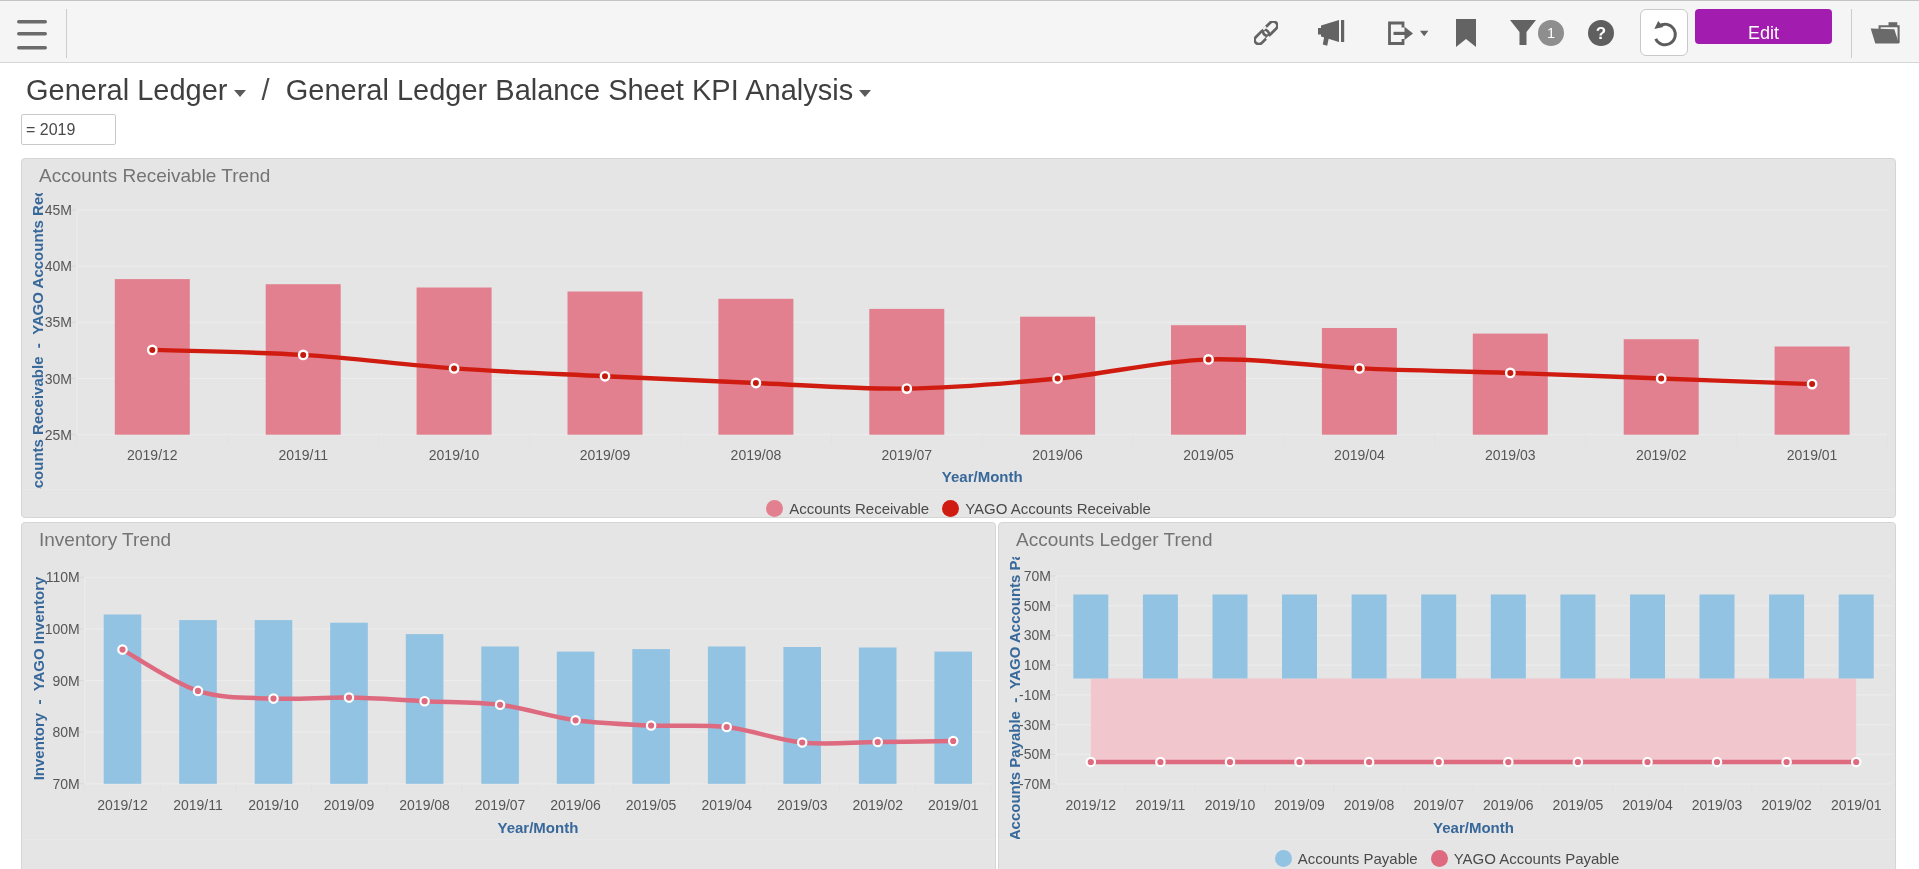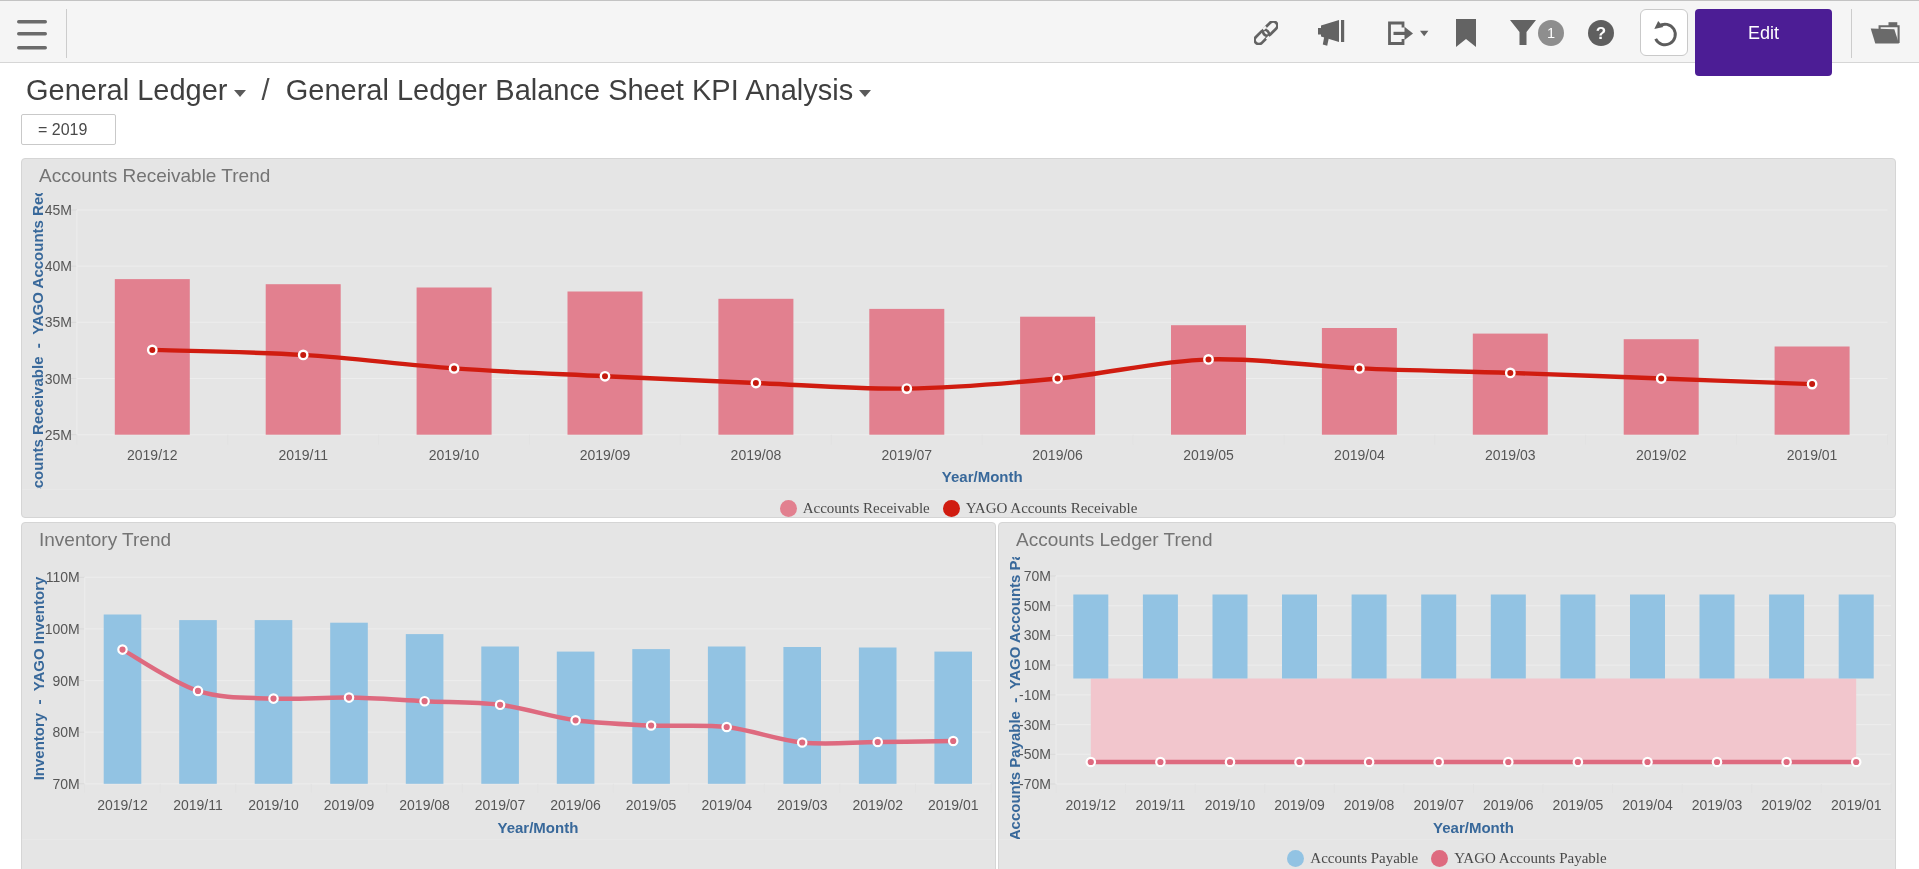--- a/index.html
+++ b/index.html
@@ -6,28 +6,28 @@
 html,body { width:1919px; height:869px; background:#fff; font-family:"Liberation Sans", sans-serif; overflow:hidden; position:relative; }
 .abs { position:absolute; }
 
 #toolbar { position:absolute; left:0; top:0; width:1919px; height:63px; background:#f5f5f5; border-top:1px solid #c3c3c3; border-bottom:1px solid #d6d6d6; }
 .vsep { position:absolute; top:8px; height:49px; width:1px; background:#cccccc; }
 
 #crumb { position:absolute; left:26px; top:74px; font-size:29px; color:#3f3f3f; }
 #crumb .sl { color:#4a4a4a; padding:0 8px; }
 .caret { display:inline-block; width:0; height:0; border-left:6px solid transparent; border-right:6px solid transparent; border-top:7px solid #5a5a5a; margin-left:6px; vertical-align:middle; margin-top:3px;}
 
-#chip { position:absolute; left:21px; top:114px; width:95px; height:31px; border:1px solid #c9c9c9; border-radius:2px; background:#fff; font-size:16px; color:#494949; line-height:29px; padding-left:16px; }
+#chip { position:absolute; left:21px; top:114px; width:95px; height:31px; border:1px solid #c9c9c9; border-radius:2px; background:#fff; font-size:16px; color:#494949; line-height:29px; padding-left:4px; }
 
 .card { position:absolute; background:#e5e5e5; border:1px solid #d5d5d5; border-radius:4px; }
 #card1 { left:21px; top:158px; width:1875px; height:360px; }
 #card2 { left:21px; top:522px; width:975px; height:360px; }
 #card3 { left:998px; top:522px; width:898px; height:360px; }
 .ctitle { position:absolute; left:17px; top:6px; font-size:19px; color:#747474; }
-.legendrow { position:absolute; left:0; right:0; display:flex; justify-content:center; align-items:center; gap:13px; font-size:15px; color:#4a4a4a;font-family:Liberation Serif, serif; }
+.legendrow { position:absolute; left:0; right:0; display:flex; justify-content:center; align-items:center; gap:13px; font-size:15px; color:#4a4a4a; }
 .legendrow .it { display:flex; align-items:center; gap:6px; }
 .dot { width:17px; height:17px; border-radius:50%; display:inline-block; }
 .lsep { position:absolute; left:0; right:0; height:1px; background:#e8e8e8; }
 svg text { font-family:"Liberation Sans", sans-serif; }
 .albl { fill:#565656; font-size:14px; }
 .atitle { fill:#38689a; font-size:15px; font-weight:bold; }
 </style>
 </head>
 <body>
 <div id="toolbar">
@@ -75,21 +75,21 @@
     <circle cx="13" cy="13" r="13" fill="#5f5f5f"></circle>
     <text x="13" y="19" font-size="17" font-weight="bold" fill="#ffffff" text-anchor="middle" font-family="Liberation Sans">?</text>
   </svg>
 
   <div class="abs" style="left:1640px;top:8px;width:48px;height:47px;background:#ffffff;border:1px solid #c9c9c9;border-radius:6px;"></div>
   <svg class="abs" style="left:1651px;top:19px" width="28" height="28" viewBox="0 0 28 28">
     <path d="M 8.09,6.06 A 10.3,10.3 0 1 1 4.67,18.85" stroke="#5d5d5d" stroke-width="2.9" fill="none"></path>
     <polygon points="3.3,8.9 7.2,0.9 12.4,7.0" fill="#5d5d5d"></polygon>
   </svg>
 
-  <div class="abs" style="left:1695px;top:8px;width:137px;height:67px;background:#4c1d95;border-radius:4px;color:#fff;font-size:18px;text-align:center;line-height:49px;">Edit</div>
+  <div class="abs" style="left:1695px;top:8px;width:137px;height:35px;background:#a21caf;border-radius:4px;color:#fff;font-size:18px;text-align:center;line-height:49px;">Edit</div>
   <div class="vsep" style="left:1851px;"></div>
 
   <svg class="abs" style="left:1858px;top:14px" width="44" height="32" viewBox="0 0 44 32">
     <rect x="30.5" y="7.2" width="8.8" height="4" fill="#6a6a6a"></rect>
     <path d="M21.6,15 V11.3 H40.6 V28" stroke="#6a6a6a" stroke-width="2.1" fill="none"></path>
     <polygon points="12.7,13.6 36.3,14.2 40.9,28.6 17.3,28.6" fill="#6a6a6a"></polygon>
   </svg>
 </div>
 <div id="crumb">General Ledger<span class="caret"></span><span class="sl">&nbsp;/&nbsp;</span>General Ledger Balance Sheet KPI Analysis<span class="caret"></span></div>
 <div id="chip">= 2019</div>

